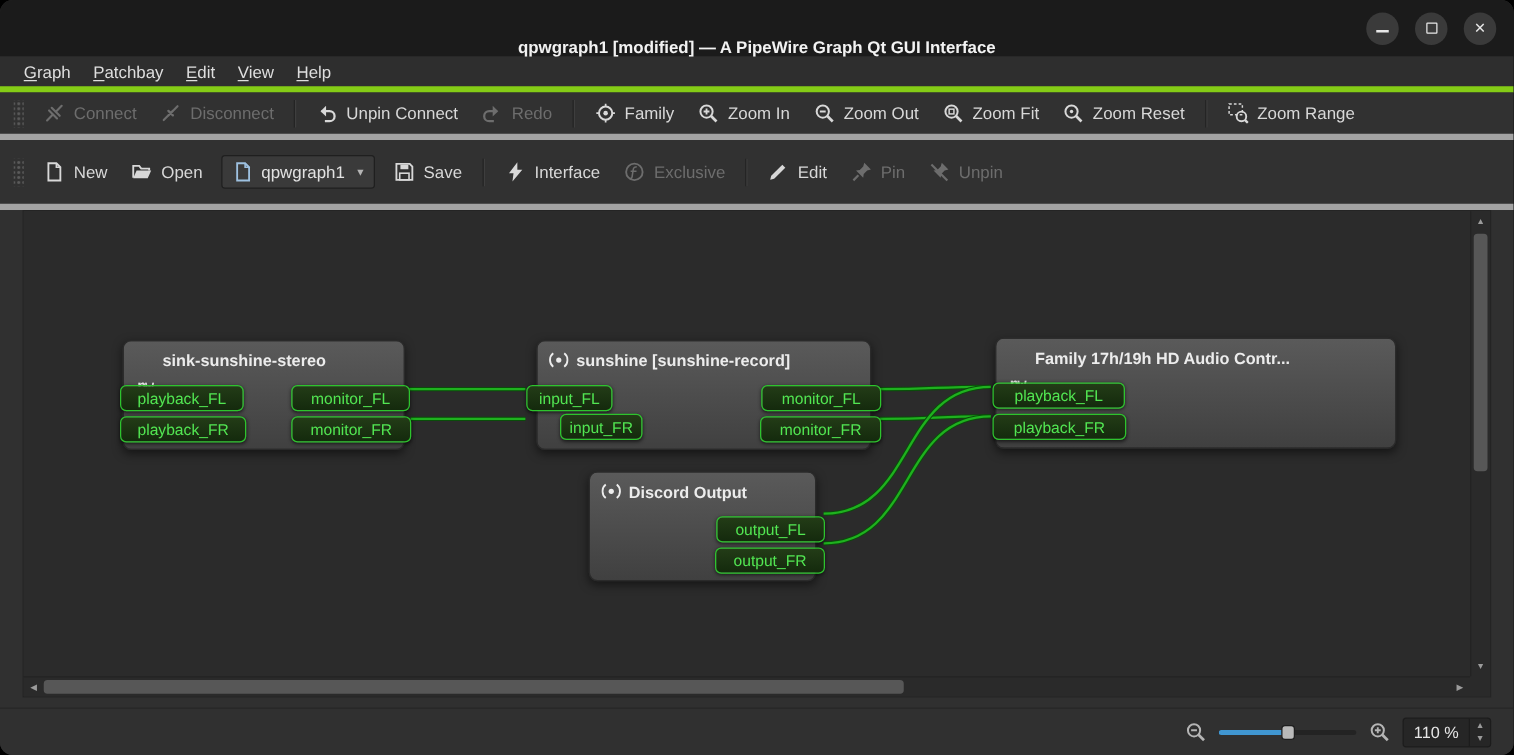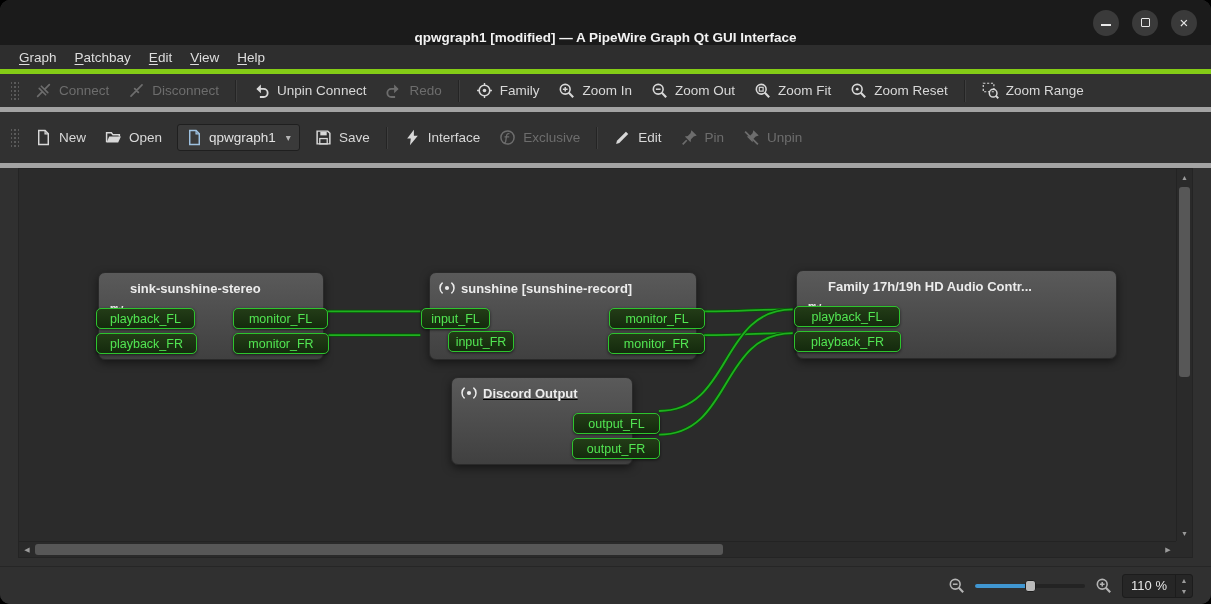--- a/index.html
+++ b/index.html
@@ -341,21 +341,21 @@
           <div class="node" style="left: 777px; top: 101px; width: 321px; height: 89px;">
             <div class="node-header">
               <span class="node-icon">
                 <span class="pw-glyph">pw</span>
               </span>
               <span class="node-title">Family 17h/19h HD Audio Contr...</span>
             </div>
           </div>
           <div class="port in" style="left: 775px; top: 137px; width: 106px;">playback_FL</div>
           <div class="port in" style="left: 775px; top: 162px; width: 107px;">playback_FR</div>
-          <div class="node" style="left: 432px; top: 208px; width: 182px; height: 88px; text-decoration: underline;">
+          <div class="node" style="left: 452px; top: 208px; width: 182px; height: 88px;">
             <div class="node-header">
               <span class="node-icon">
                 <svg width="16" height="16" viewBox="0 0 16 16">
                   <path d="M3.6 2.6 C1.9 3.9 1 5.8 1 8 s0.9 4.1 2.6 5.4" fill="none" stroke="currentColor" stroke-width="1.5"></path>
                   <path d="M12.4 2.6 C14.1 3.9 15 5.8 15 8 s-0.9 4.1 -2.6 5.4" fill="none" stroke="currentColor" stroke-width="1.5"></path>
                   <circle cx="8" cy="8" r="2.1" fill="currentColor"></circle>
                 </svg>
               </span>
               <span class="node-title">Discord Output</span>
             </div>

